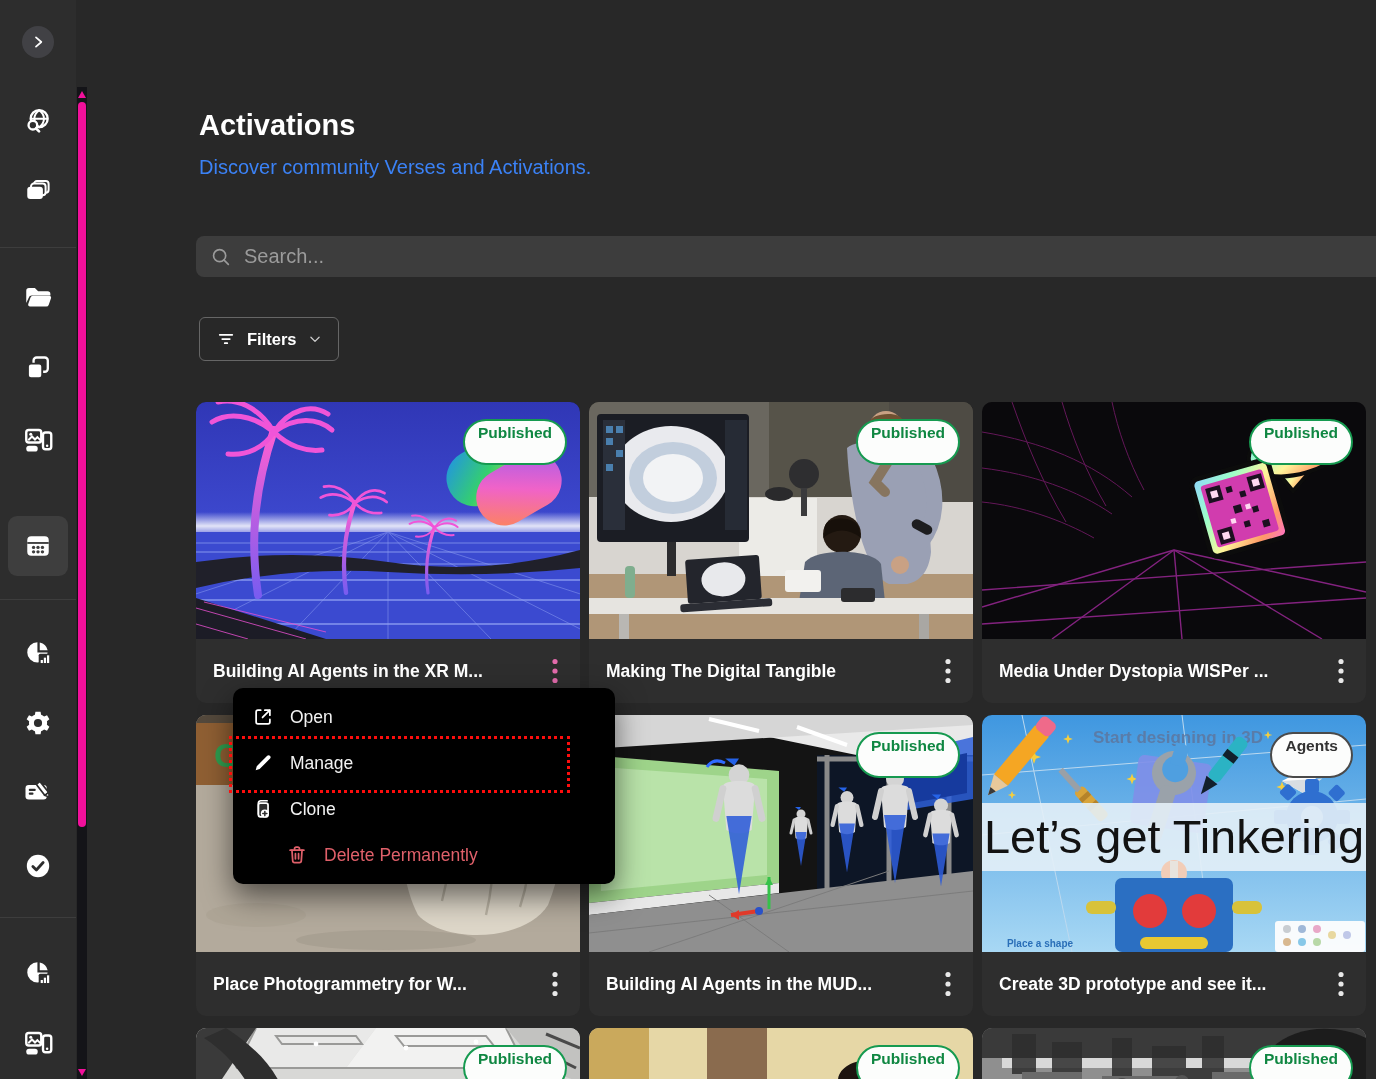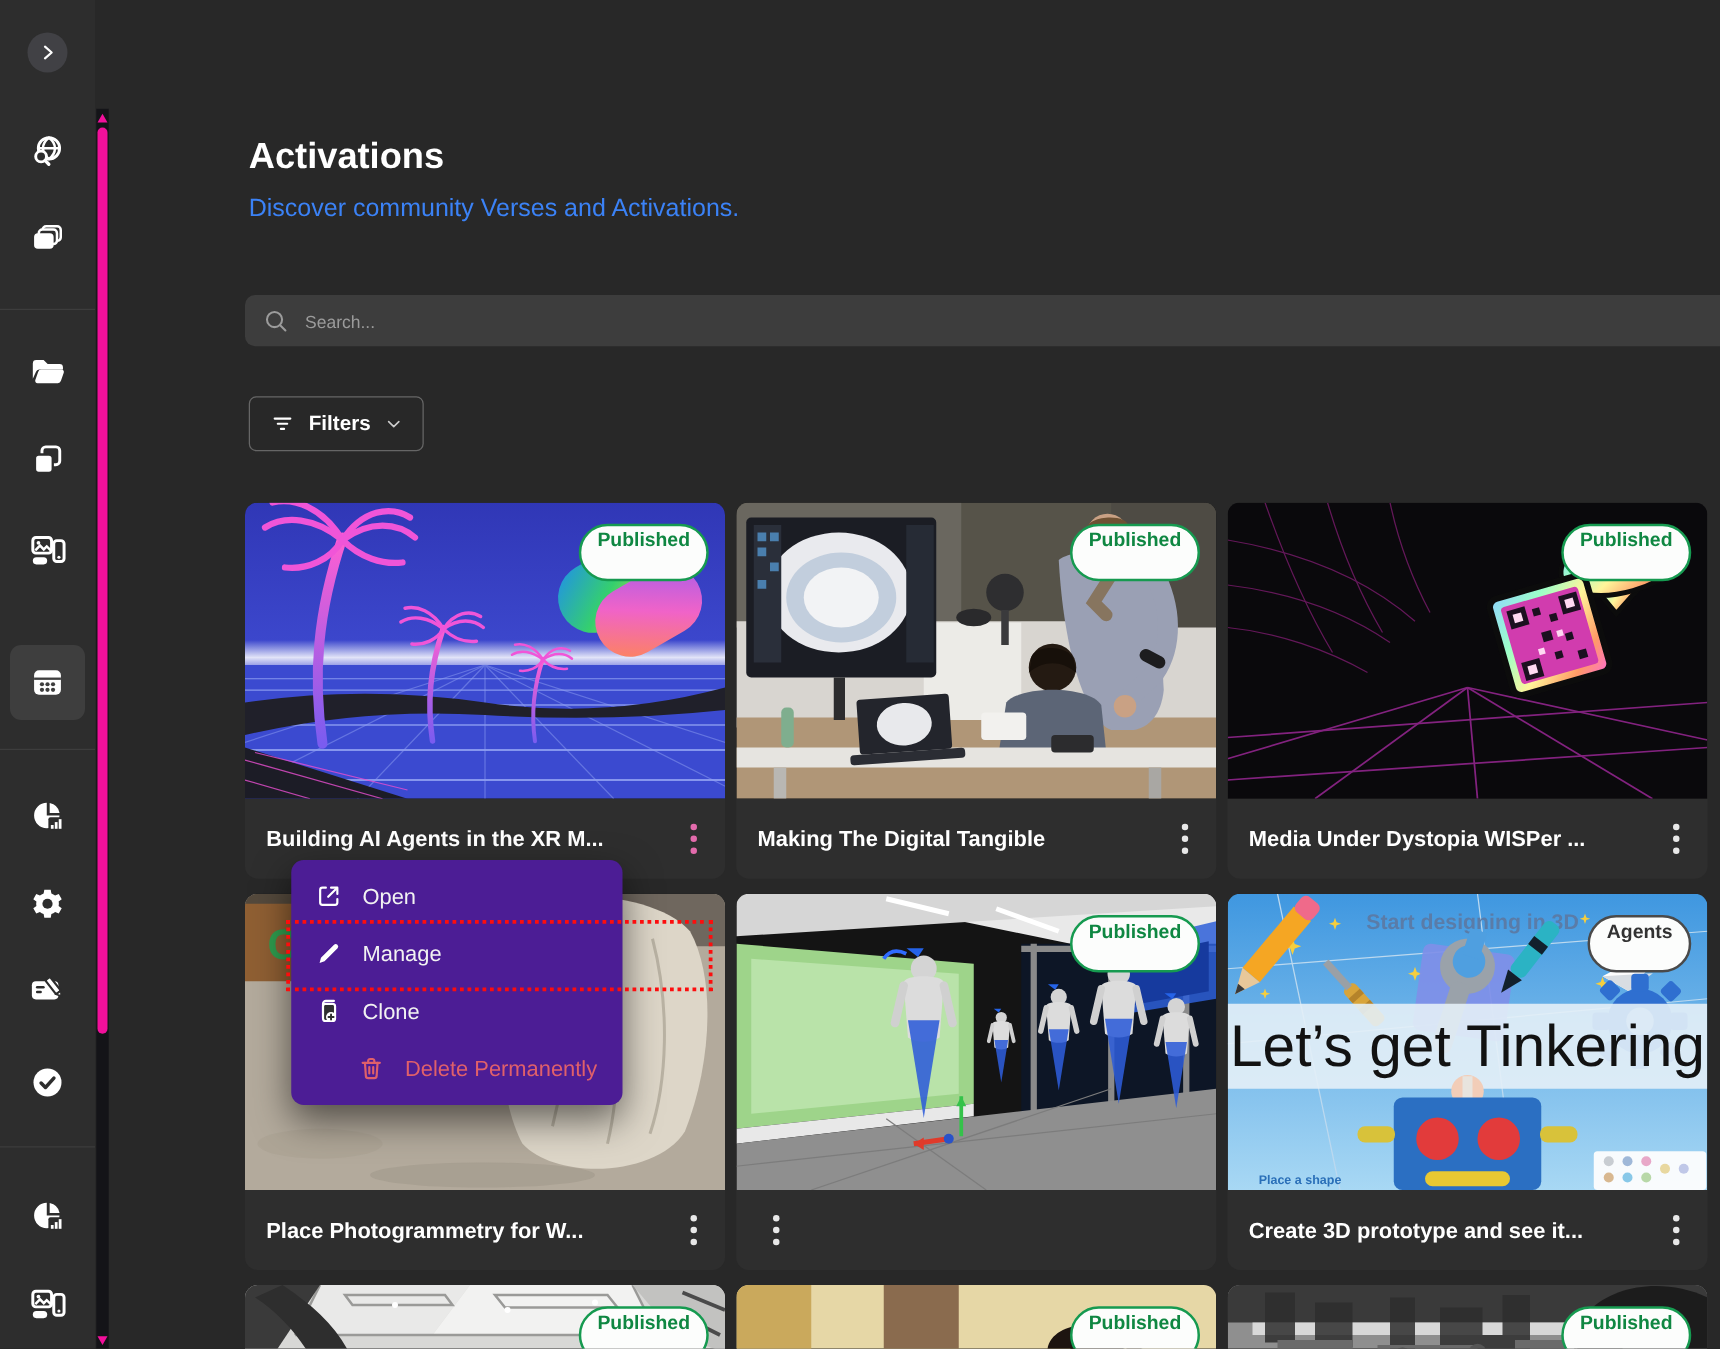--- a/index.html
+++ b/index.html
@@ -18,42 +18,42 @@
   .sb-up{position:absolute;left:1px;top:4px;width:0;height:0;border-left:4px solid transparent;
          border-right:4px solid transparent;border-bottom:7px solid #f2109b;}
   .sb-down{position:absolute;left:1px;bottom:3px;width:0;height:0;border-left:4px solid transparent;
          border-right:4px solid transparent;border-top:7px solid #f2109b;}
   .sb-thumb{position:absolute;left:1px;top:15px;width:8px;height:725px;background:#f2109b;border-radius:4px;}
   
   .page-title{position:absolute;left:199px;top:90px;font-size:29px;font-weight:700;}
   .page-sub{position:absolute;left:199px;top:156px;font-size:20px;color:#3b82f6;}
   .searchbar{position:absolute;left:196px;top:236px;width:1180px;height:41px;background:#3d3d3d;
              border-radius:8px 0 0 8px;display:flex;align-items:center;padding-left:14px;box-sizing:border-box;}
-  .searchbar input{background:transparent;border:none;outline:none;color:#e8e8e8;font-size:14px;
+  .searchbar input{background:transparent;border:none;outline:none;color:#e8e8e8;font-size:20px;
              margin-left:10px;width:900px;font-family:"Liberation Sans",sans-serif;}
   .searchbar input::placeholder{color:#9b9b9b;}
   .filters-btn{position:absolute;left:199px;top:317px;height:44px;padding:0 16px;border:1px solid #666;
              border-radius:6px;display:inline-flex;align-items:center;gap:11px;cursor:pointer;box-sizing:border-box;text-align:center;}
   .filters-btn .lbl{font-size:16.5px;font-weight:700;}
   
   .grid{position:absolute;left:196px;top:402px;width:1170px;display:grid;
         grid-template-columns:repeat(3,384px);gap:12px 9px;}
   .card{width:384px;height:301px;background:#2e2e2e;border-radius:10px;overflow:hidden;position:relative;cursor:pointer;}
   .thumb{height:237px;position:relative;overflow:hidden;background:#1c1c1c;}
   .thumb svg{display:block;width:100%;height:100%;}
   .badge{position:absolute;top:17px;right:13px;padding:3px 13px 20px;border-radius:999px;background:#fcfdfc;
          border:2.5px solid #169a50;color:#0f8742;font-weight:700;font-size:15.5px;line-height:1.2;}
   .badge.draft{border-color:#4a4a4a;color:#323232;}
   .info{height:64px;display:flex;align-items:center;padding:0 10px 0 17px;gap:6px;justify-content:space-between;}
   .title{flex:1;font-size:17.5px;font-weight:700;color:#fff;white-space:nowrap;overflow:hidden;}
   .kebab{width:30px;height:38px;display:flex;align-items:center;justify-content:center;color:#e8e8e8;
          border-radius:6px;cursor:pointer;flex:none;}
   .kebab.pink{color:#e36bac;}
   
-  .ctx-menu{position:absolute;left:233px;top:688px;width:265px;background:#4c1d95;border-radius:10px;
+  .ctx-menu{position:absolute;left:233px;top:688px;width:382px;background:#000000;border-radius:10px;
             box-shadow:0 12px 30px rgba(0,0,0,.55);padding:6px 0;z-index:50;}
   .ctx-item{height:46px;display:flex;align-items:center;gap:16px;padding:0 19px;font-size:17.5px;
             color:#f2f2f2;cursor:pointer;}
   .ctx-item.danger{color:#e0606a;margin-left:34px;}
   .annotation{position:absolute;left:229px;top:736px;width:341px;height:57px;border:3px dotted #fd0d0d;
             box-sizing:border-box;z-index:60;pointer-events:none;}
   .ic{flex:none;display:flex;}
 </style>
 </head>
 <body>
@@ -561,20 +561,21 @@
             <path d="M0 0 L -28 4" stroke="#e03a2a" stroke-width="4"></path>
               <path d="M-28 4 l 8 -5 0 10 z" fill="#e03a2a"></path>
             <path d="M10 -2 L 10 -34" stroke="#35c24a" stroke-width="3"></path>
               <path d="M10 -34 l -4 8 8 0 z" fill="#35c24a"></path>
             <circle cx="0" cy="0" r="4" fill="#2a52c8"></circle>
           </g>
         </svg>
         <span class="badge">Published</span>
       </div>
       <div class="info">
+        <span class="title">Building AI Agents in the MUD...</span>
         <span class="kebab">
           <svg width="6" height="26" viewBox="0 0 6 26">
               <circle cx="3" cy="3.5" r="2.6" fill="currentColor"></circle>
               <circle cx="3" cy="13" r="2.6" fill="currentColor"></circle>
               <circle cx="3" cy="22.5" r="2.6" fill="currentColor"></circle>
             </svg>
         </span>
       </div>
     </div>
 

